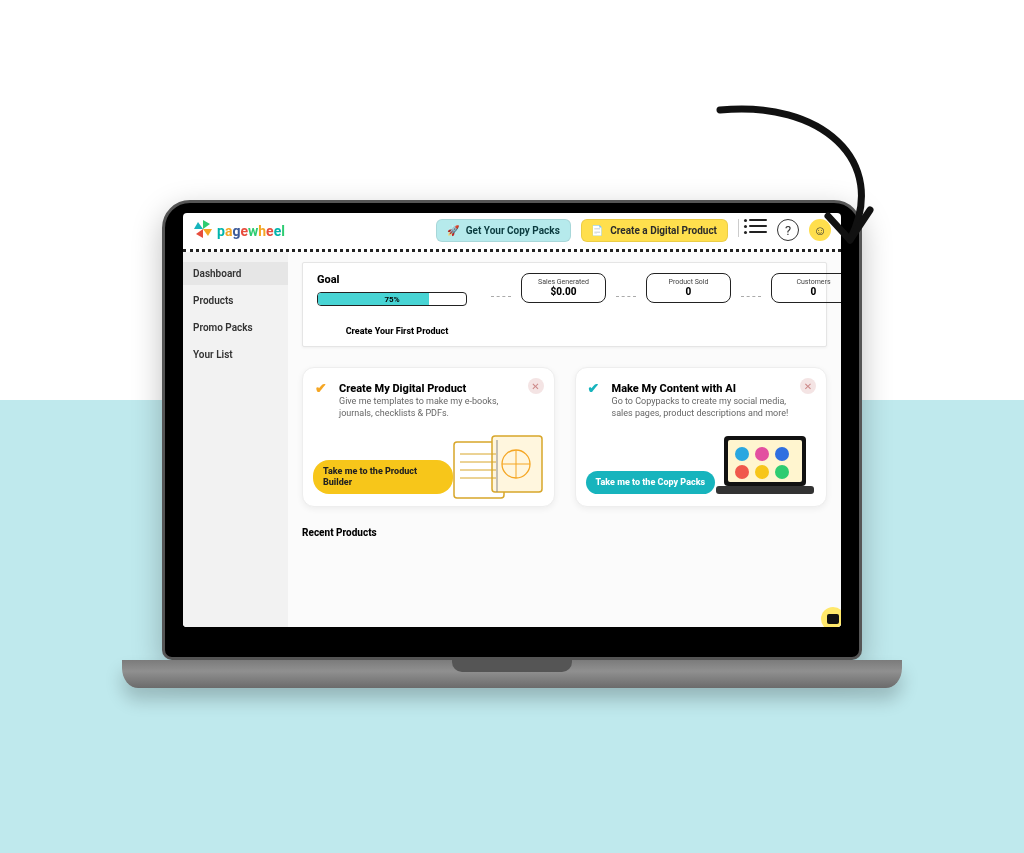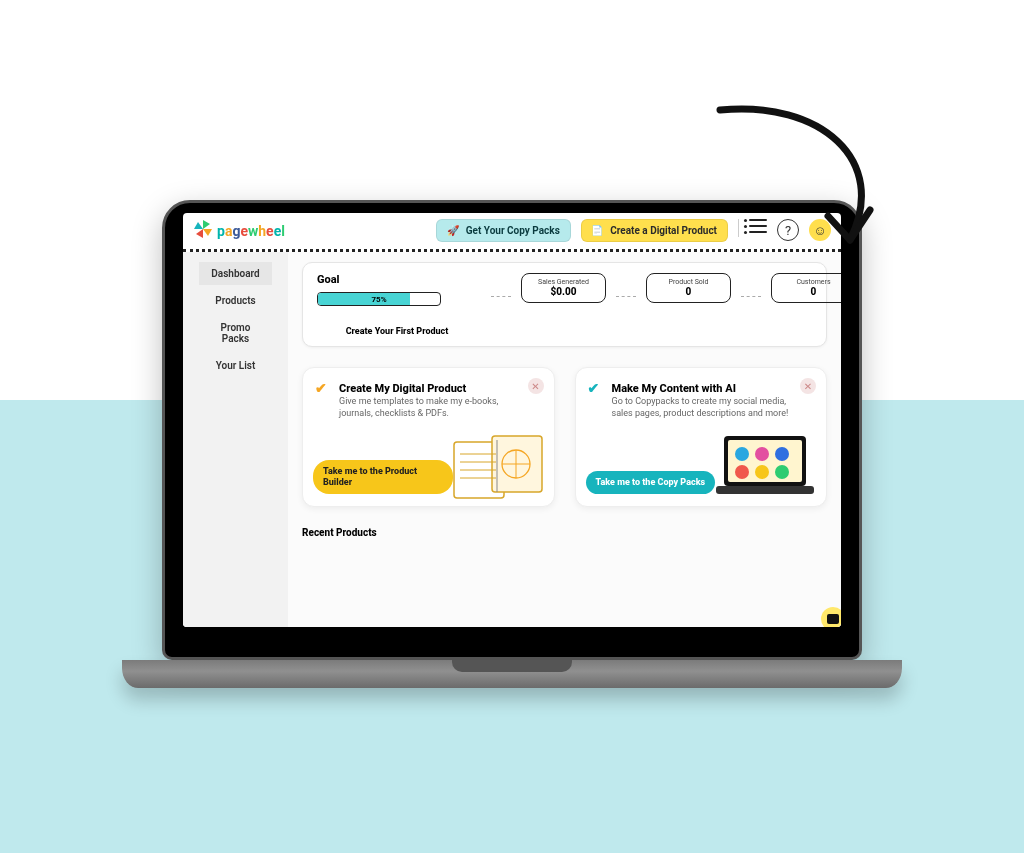--- a/index.html
+++ b/index.html
@@ -103,46 +103,46 @@
     width:18px; height:14px; display:flex; flex-direction:column; justify-content:space-between; cursor:pointer;
   }
   .menu-lines span{ display:block; height:2px; background:#222; border-radius:1px; position:relative;}
   .menu-lines span::before{ content:""; position:absolute; left:-5px; top:-0.5px; width:3px; height:3px; background:#222; border-radius:50%;}
 
   
   .body {
     flex:1; display:flex; min-height:0; background:#f8f8f8;
   }
   .sidebar {
-    width:105px; background:#f2f2f2; padding:10px 16px;
-    display:flex; flex-direction:column; gap:4px;text-align:center;
+    width:105px; background:#f2f2f2; padding:10px 0;
+    display:flex; flex-direction:column; gap:4px;
   }
   .nav-item {
     font-size:10px; font-weight:600; color:#333;
     padding:6px 10px;
     cursor:pointer;
   }
   .nav-item.active { background:#e6e6e6; }
 
   .main {
     flex:1; padding:10px 14px; overflow:hidden; position:relative;
     background:#fbfbfb;
   }
 
   
   .goal-card{
-    background:#fff; border:1px solid #e5e5e5; border-radius:10px;
+    background:#fff; border:1px solid #e5e5e5; border-radius:2px;
     padding:10px 14px;
     display:flex; align-items:flex-start; gap:14px;
     box-shadow:0 1px 3px rgba(0,0,0,.05);
   }
   .goal-left{ flex:0 0 160px; }
   .goal-title{ font-size:11px; font-weight:800; margin-bottom:6px;}
   .progress{
-    width:124px; height:14px; border:1px solid #222; border-radius:4px; position:relative; overflow:hidden;
+    width:150px; height:14px; border:1px solid #222; border-radius:4px; position:relative; overflow:hidden;
   }
   .progress .fill{
     position:absolute; inset:0 25% 0 0; background:#48d4d4;
   }
   .progress .pct{
     position:absolute; inset:0; display:flex; align-items:center; justify-content:center;
     font-size:8px; font-weight:700;
   }
   .goal-sub{ font-size:9px; font-weight:800; margin-top:20px; text-align:center;}
   .stats{ flex:1; display:flex; gap:10px; align-items:center; justify-content:flex-end;}

